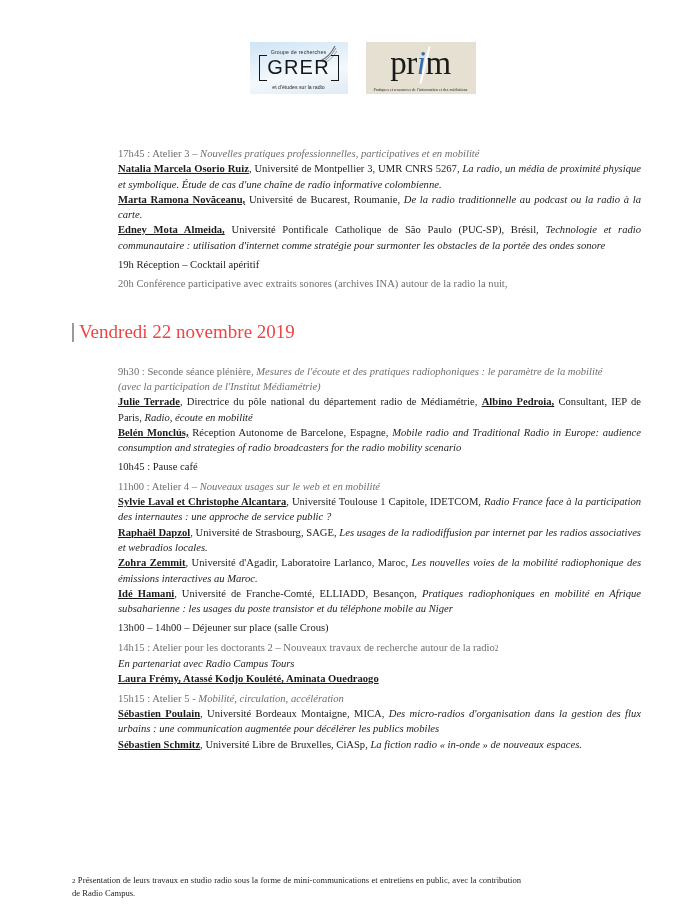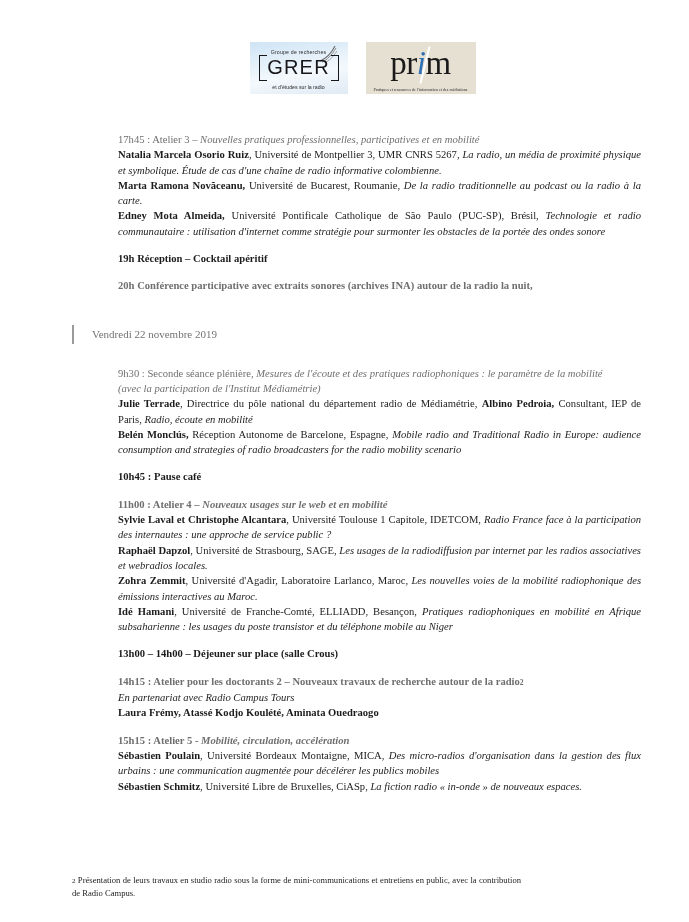--- a/index.html
+++ b/index.html
@@ -135,65 +135,65 @@
     text-align: center;
     font-size: 4.1px;
     color: #2b2b2b;
     font-family: "Liberation Serif", serif;
     white-space: nowrap;
   }
 
   
   .content {
     position: absolute;
-    top: 132px;
+    top: 146px;
     left: 0;
     width: 689px;
   }
 
   .block {
     margin: 0 0 0 0;
     padding: 0 48px 0 118px;
   }
 
   p.line {
     margin: 0;
     font-size: 10.6px;
     line-height: 15.3px;
     text-align: justify;
     text-justify: inter-word;
   }
 
-  p.spaced { margin-top: 12px; font-weight: bold; }
+  p.spaced { margin-top: 4px; }
 
   .muted { color: #6f6f6f; }
   .it { font-style: italic; }
-  .bd { font-weight: bold; }
+  .bd { font-weight: bold; text-decoration: underline; }
 
   
   .day-heading-wrap {
     position: relative;
     padding-left: 72px;
     margin-top: 30px;
     margin-bottom: 22px;
   }
   .day-bar {
     position: absolute;
     left: 72px;
     top: 1px;
     width: 2px;
     height: 19px;
     background: #9a9a9a;
   }
   .day-heading {
     display: inline-block;
-    margin-left: 20px;
-    font-size: 11px;
+    margin-left: 7px;
+    font-size: 19px;
     line-height: 20px;
-    color: #737373;
+    color: #ef4444;
   }
 
   .fnref {
     font-size: 7.6px;
     vertical-align: baseline;
   }
 
   
   .footnote {
     position: absolute;

